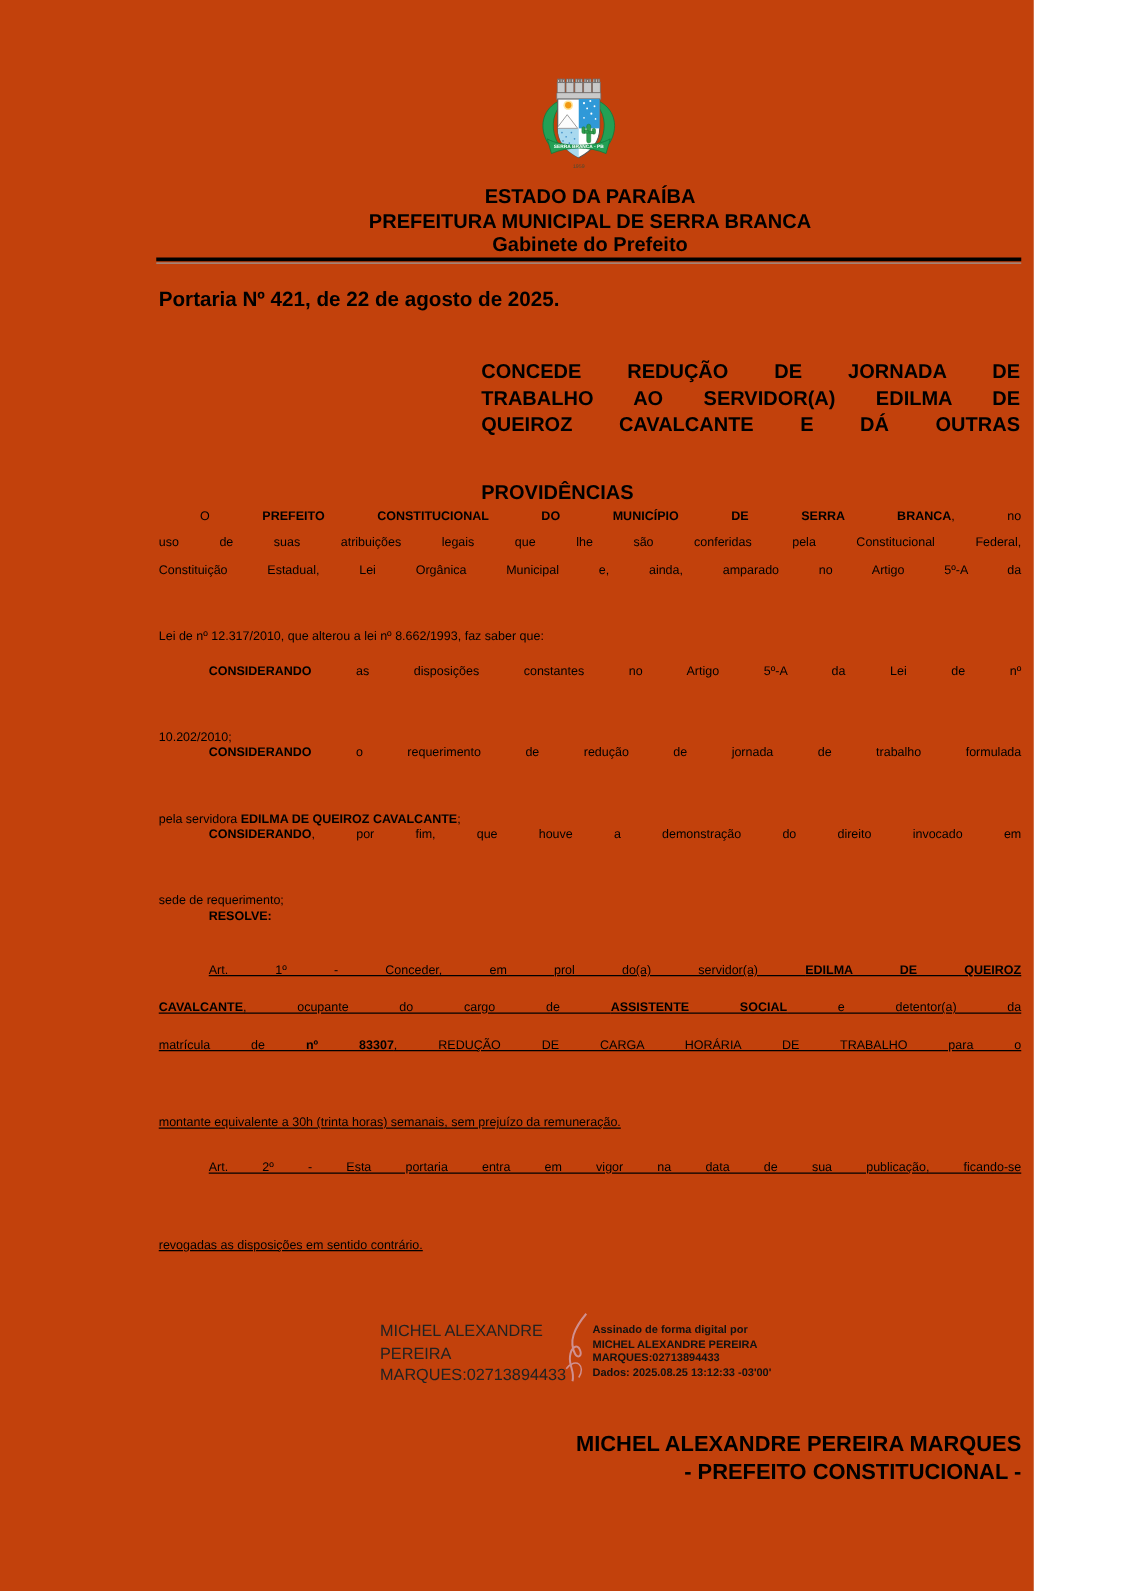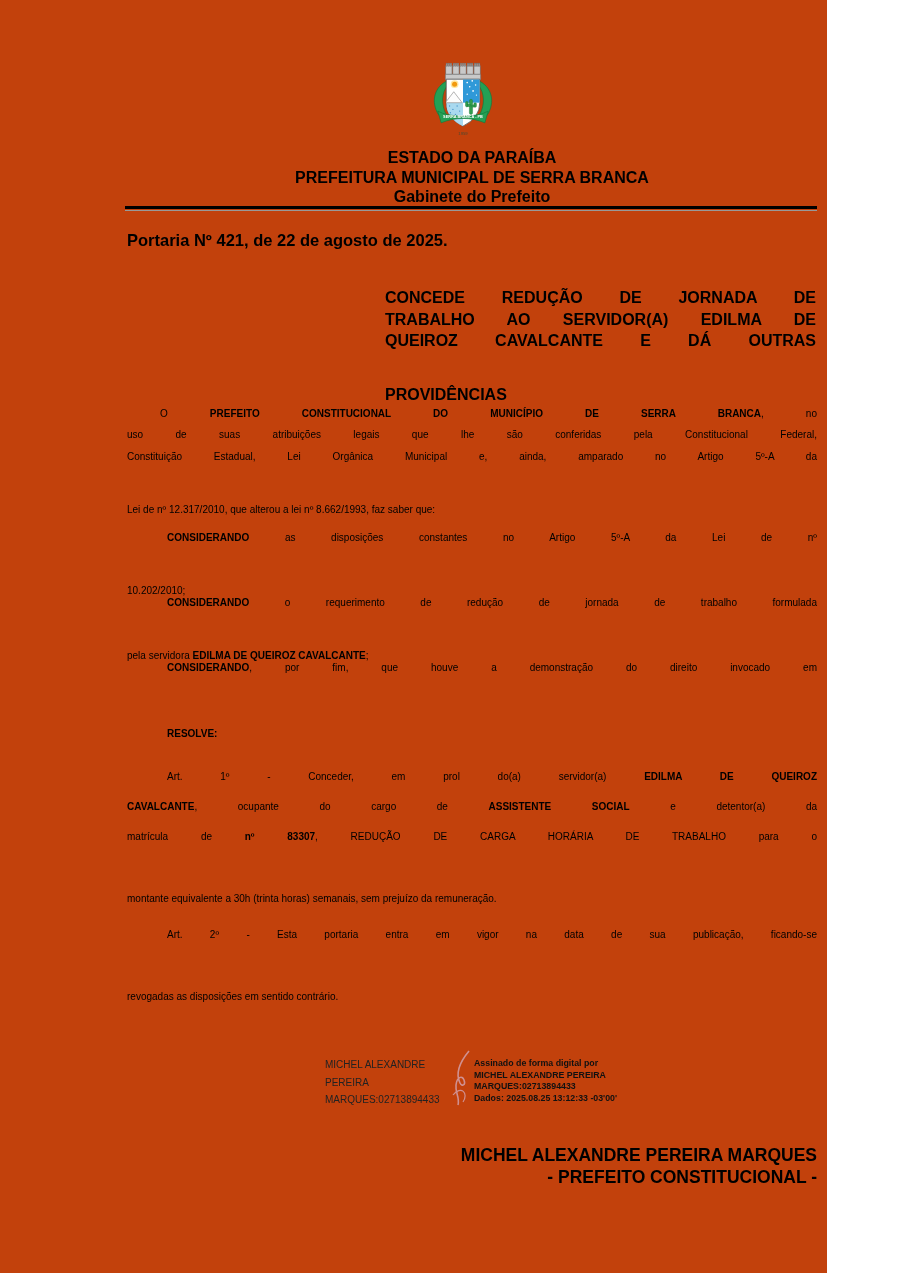--- a/index.html
+++ b/index.html
@@ -11,30 +11,30 @@
   .crest svg{width:100%;height:100%;display:block;}
   .crest text{font-family:"Liberation Sans",sans-serif;}
   .hdr{position:absolute;top:148px;left:127px;width:690px;text-align:center;
        font-weight:bold;font-size:16px;line-height:19.5px;}
   .rule{position:absolute;top:206px;left:125px;width:692px;height:1px;
         border-top:3.5px solid #000;border-bottom:1px solid #999;}
   
   .title{left:127px;top:231px;font-weight:bold;font-size:16.5px;}
   .ementa{left:385px;top:287px;width:431px;font-weight:bold;font-size:16px;line-height:21.6px;}
   .par{left:127px;width:690px;font-size:10px;line-height:21.4px;}
-  .art{line-height:30px;}
+  .art{line-height:30px;text-decoration:underline;}
   .jl{text-align:justify;text-align-last:justify;}
   .ll{text-align:left;margin-top:32px;}
   .ind33{text-indent:33px;}
   .ind40{text-indent:40px;margin-top:21px;}
   .bold{font-weight:bold;}
   b{font-weight:bold;}
   .dateline{left:292px;top:984px;font-size:16px;}
   
-  .signame{position:absolute;left:325px;top:1056px;font-size:10px;line-height:17.6px;color:#222;}
+  .signame{position:absolute;left:304px;top:1056px;font-size:13px;line-height:17.6px;color:#222;}
   .sigflourish{position:absolute;left:449px;top:1049px;width:28px;height:58px;}
   .sigdetails{position:absolute;left:474px;top:1058px;width:215px;font-size:8.8px;
               line-height:11.6px;font-weight:bold;color:#111;}
   .bigname{left:127px;width:690px;text-align:right;font-weight:bold;font-size:17.5px;margin-top:37px;}
 </style>
 </head>
 <body>
 
 <div class="page">
 
@@ -142,20 +142,21 @@
     <div class="ll">10.202/2010;</div>
   </div>
 
   <div class="abs par" style="top:571px">
     <div class="jl ind40"><b>CONSIDERANDO</b><span> o requerimento de redução de jornada de trabalho formulada</span></div>
     <div class="ll"><span>pela servidora </span><b>EDILMA DE QUEIROZ CAVALCANTE</b><span>;</span></div>
   </div>
 
   <div class="abs par" style="top:636px">
     <div class="jl ind40"><b>CONSIDERANDO</b><span>, por fim, que houve a demonstração do direito invocado em</span></div>
+    <div class="ll">sede de requerimento;</div>
   </div>
 
   <div class="abs par bold ind40" style="top:702px">RESOLVE:</div>
 
   <div class="abs par art" style="top:741px">
     <div class="jl ind40"><span>Art. 1º - Conceder, em prol do(a) servidor(a) </span><b>EDILMA DE QUEIROZ</b></div>
     <div class="jl"><b>CAVALCANTE</b><span>, ocupante do cargo de </span><b>ASSISTENTE SOCIAL</b><span> e detentor(a) da</span></div>
     <div class="jl"><span>matrícula de </span><b>nº 83307</b><span>, REDUÇÃO DE CARGA HORÁRIA DE TRABALHO para o</span></div>
     <div class="ll">montante equivalente a 30h (trinta horas) semanais, sem prejuízo da remuneração.</div>
   </div>

